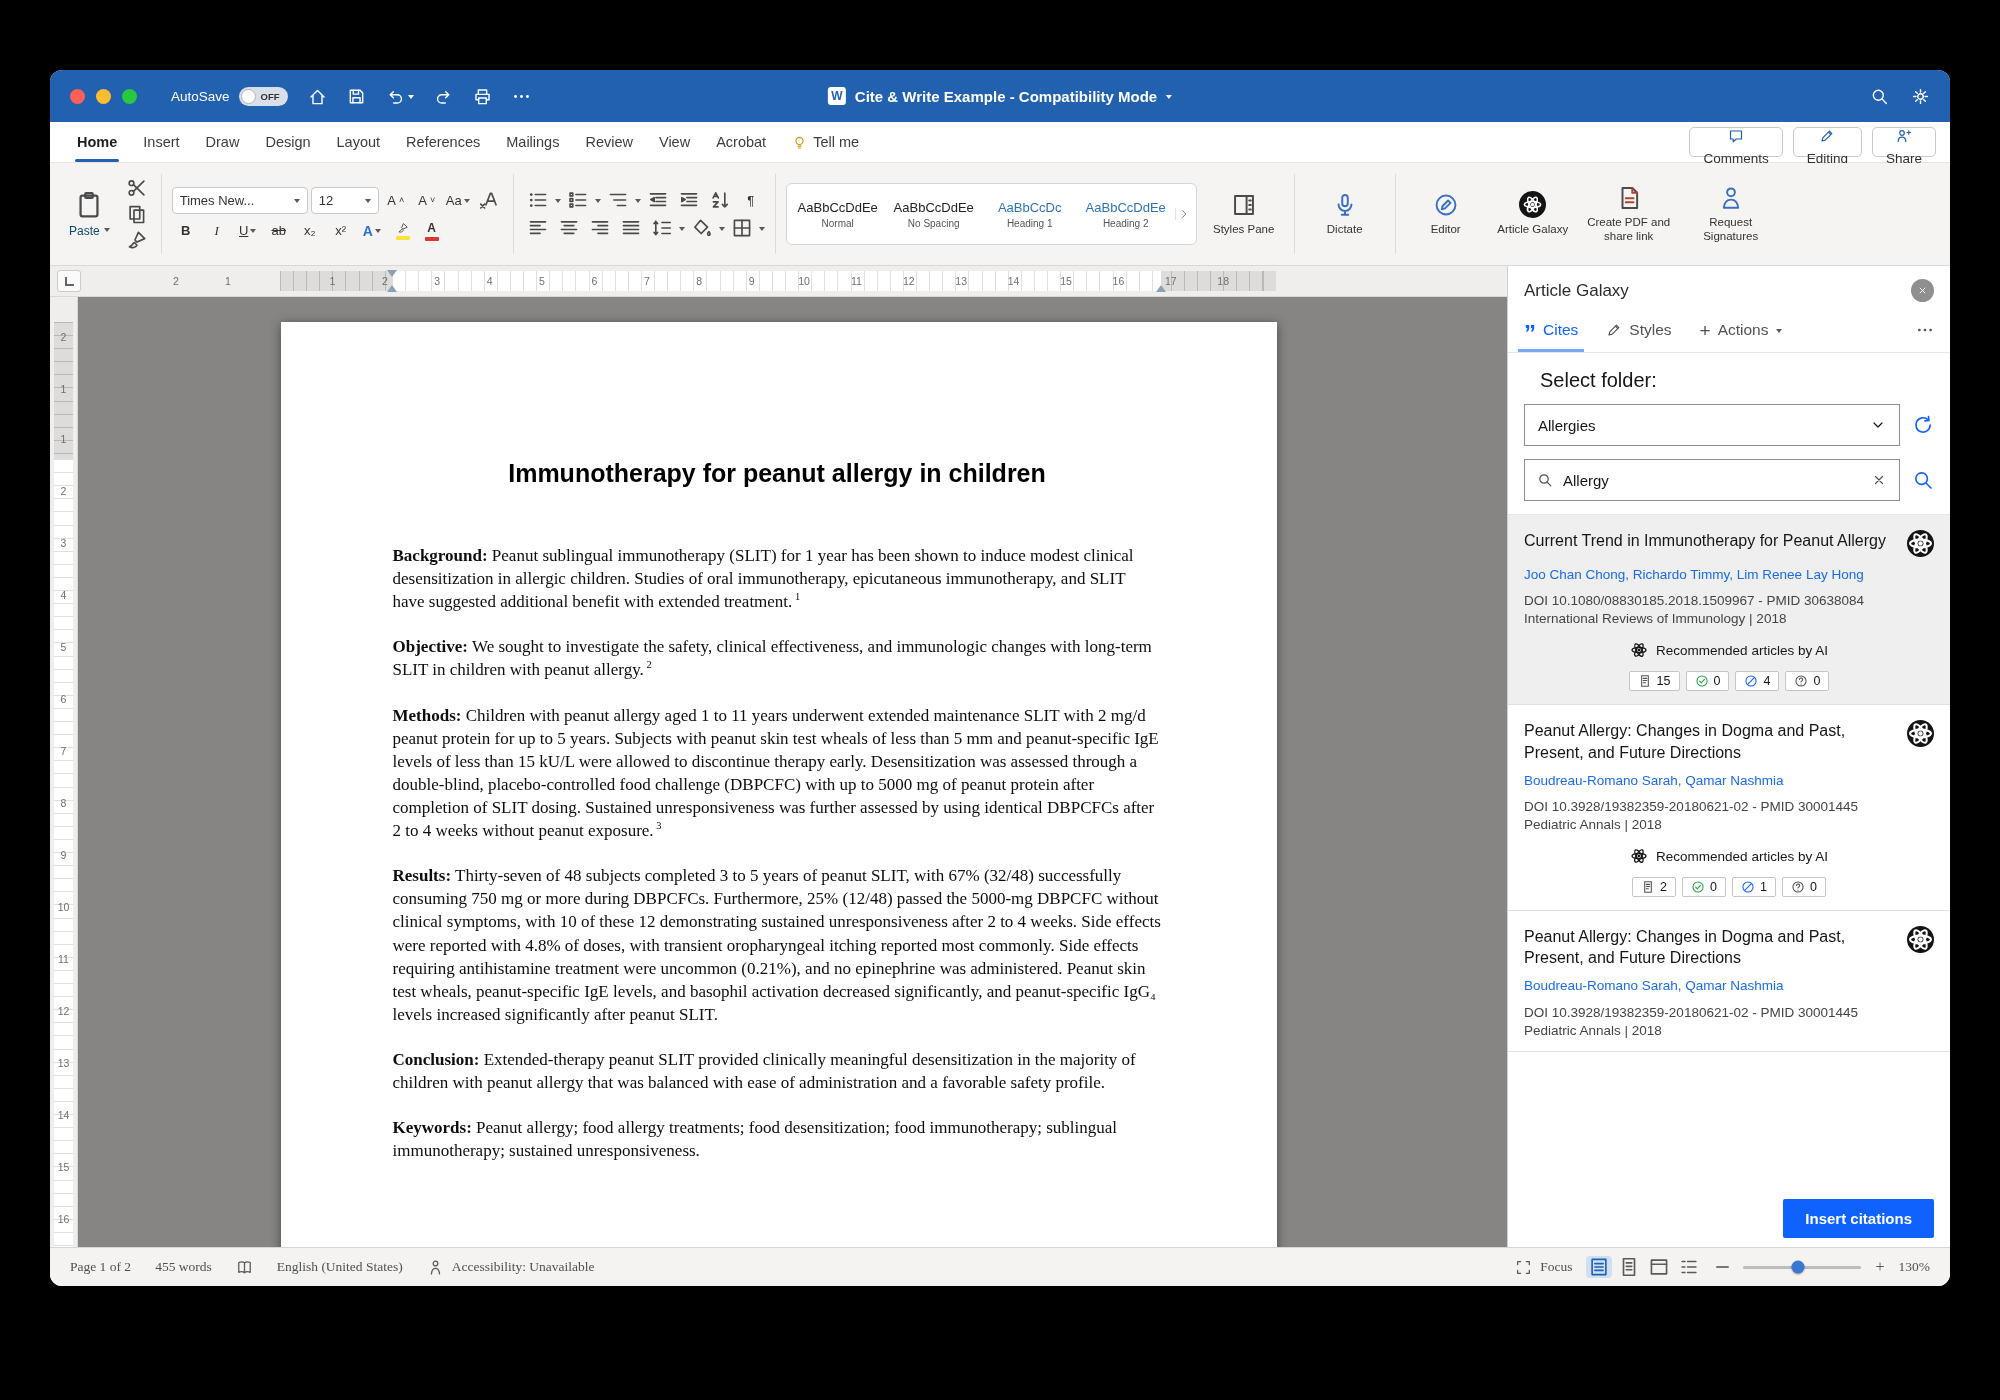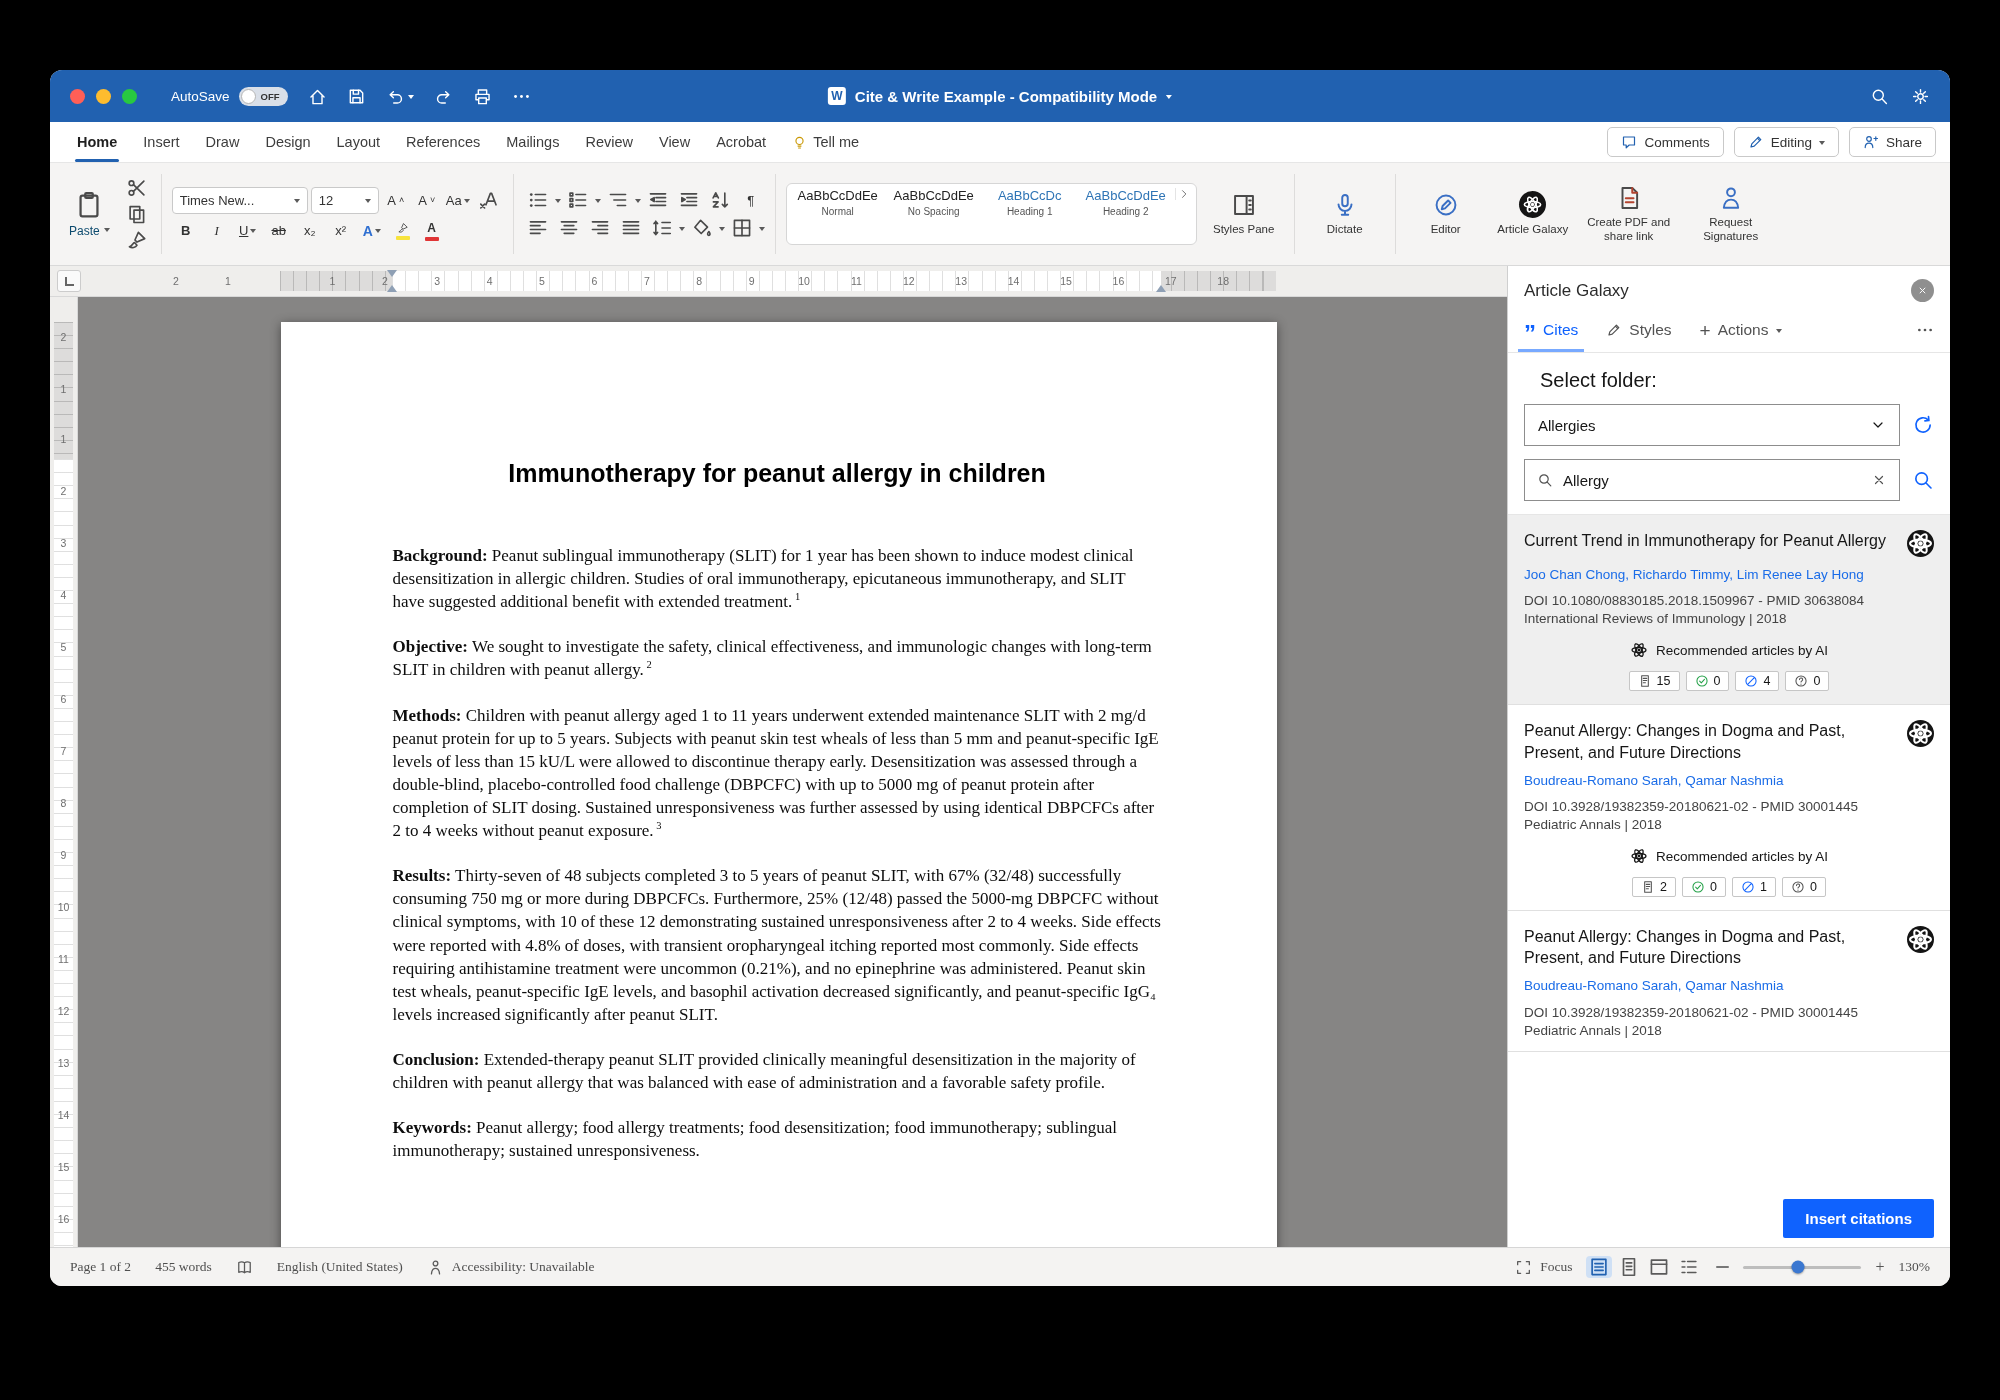--- a/index.html
+++ b/index.html
@@ -33,21 +33,21 @@
   
   .tabrow{height:40px;flex:none;background:#fff;display:flex;align-items:center;padding:0 14px;border-bottom:1px solid #e6e6e6;}
   .tabs{display:flex;height:100%;}
   .rtab{padding:0 13px;font-size:14.5px;color:#3d3d3d;display:flex;align-items:center;gap:6px;position:relative;cursor:default;}
   .rtab.active{font-weight:bold;color:#1f1f1f;}
   .rtab.active::after{content:'';position:absolute;left:11px;right:11px;bottom:0;height:3px;background:#2161b0;border-radius:2px;}
   .ticon{width:15px;height:15px;color:#c99700;display:inline-flex;}
   .ticon svg{width:100%;height:100%}
   .tr-right{margin-left:auto;display:flex;gap:10px;align-items:center;}
   .trbtn{height:30px;border:1px solid #c9c9c9;border-radius:5px;display:flex;align-items:center;gap:7px;
-         padding:0 13px;font-size:13.5px;color:#333;background:#fff;}
+         padding:0 13px;font-size:13.5px;color:#333;background:#fff;flex-direction:column;}
   .trbtn .bic{width:16px;height:16px;color:#2161b0;display:inline-flex;}
   .trbtn .bic svg{width:100%;height:100%}
 
   
   .ribbon{height:92px;flex:none;background:#f5f4f3;border-bottom:1px solid #d9d9d9;display:flex;
           align-items:center;padding:5px 10px;gap:7px;}
   .vsep{width:1px;align-self:stretch;background:#dddcdb;margin:6px 3px;}
   .rgroup{display:flex;flex-direction:column;justify-content:center;gap:6px;}
   .rrow{display:flex;align-items:center;gap:3px;}
   .bigbtn{display:flex;flex-direction:column;align-items:center;justify-content:center;gap:4px;padding:3px 9px;}
@@ -61,21 +61,21 @@
   .sbtn.txt{font-size:13px;color:#333;}
   .fb{font-weight:bold}.fi{font-style:italic;font-family:"Liberation Serif",serif}
   .fu{text-decoration:underline}.fst{text-decoration:line-through}
   .mini{font-size:9px;margin-left:1px;}
   .combo{height:25px;border:1px solid #c9c9c9;background:#fff;border-radius:4px;display:flex;
          align-items:center;justify-content:space-between;padding:0 7px;font-size:13px;color:#333;}
   .fontname{width:120px}.fontsize{width:52px}
   .colorbtn{display:inline-flex;flex-direction:column;align-items:center;justify-content:center;gap:2px;min-width:24px;height:22px;}
   .cbar{width:14px;height:4px;border-radius:1px;}
   .fx-a{color:#2f6fd1;font-weight:bold;font-size:14px;}
-  .stylesbox{display:flex;align-items:flex-start;background:#fff;border:1px solid #d6d6d6;border-radius:6px;padding:4px;gap:2px;height:62px;box-sizing:border-box;}
+  .stylesbox{display:flex;align-items:center;background:#fff;border:1px solid #d6d6d6;border-radius:6px;padding:4px;gap:2px;height:62px;box-sizing:border-box;}
   .stcard{width:94px;display:flex;flex-direction:column;align-items:center;justify-content:center;gap:3px;border-radius:4px;}
   .stcard .samp{font-size:13px;color:#222;white-space:nowrap;}
   .stcard .nm{font-size:10px;color:#555;}
   .stcard.hd .samp{color:#2e74b5;}
   .gallery-chev{width:16px;border-left:1px solid #e4e4e4;display:flex;align-items:center;justify-content:center;color:#666;}
   .gallery-chev svg{width:12px;height:12px}
   .bigbtn2{width:80px;display:flex;flex-direction:column;align-items:center;justify-content:center;gap:5px;text-align:center;}
   .bicon2{width:26px;height:26px;color:#4a4a4a;display:flex;}
   .bicon2 svg{width:100%;height:100%}
   .bicon2.blue{color:#3a6fc4}

